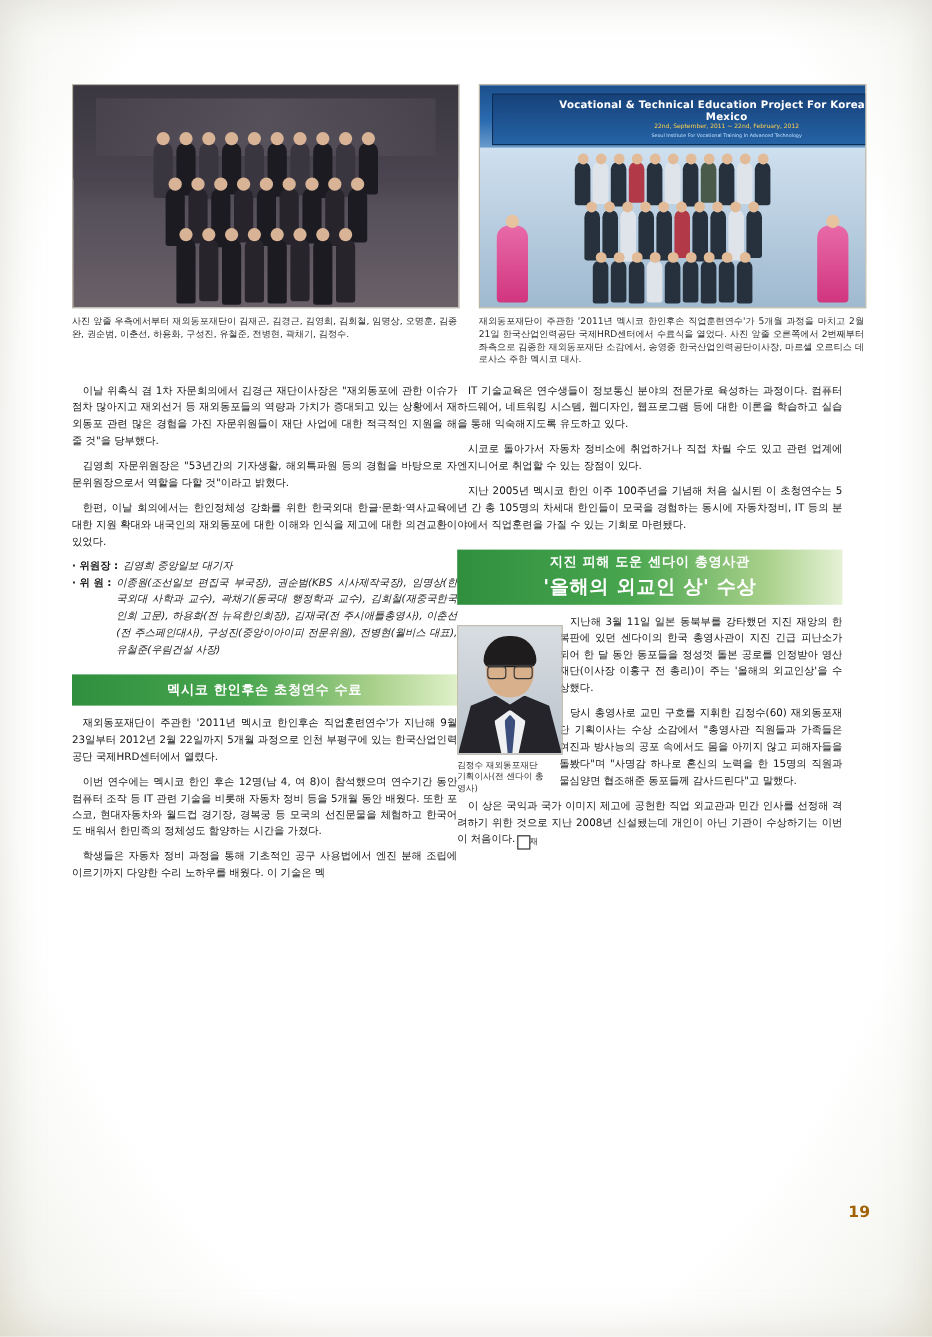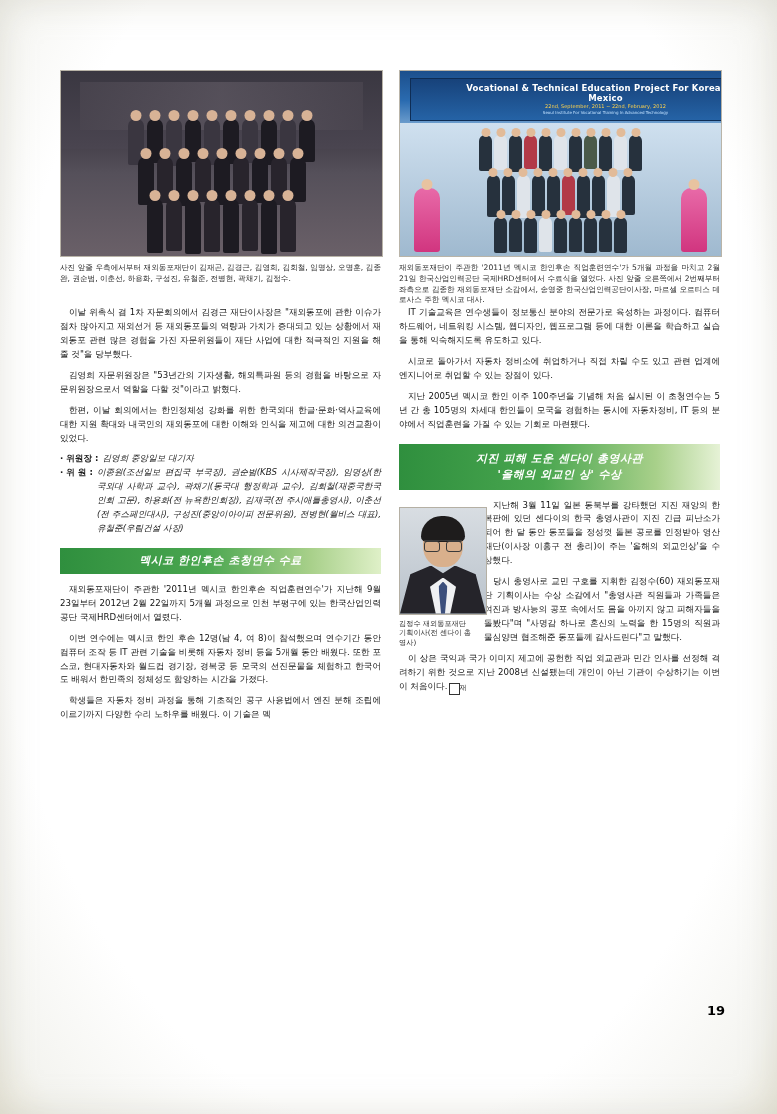--- a/index.html
+++ b/index.html
@@ -155,21 +155,21 @@
     font-size: 7.6px;
     line-height: 1.42;
     color: #2b2b2b;
     margin-top: 6px;
     text-align: justify;
   }
 
   
   .cols {
     display: flex;
-    gap: 18px;
+    margin-top: 14px;
   }
   .col { width: 321px; }
 
   p.body {
     font-size: 8.6px;
     line-height: 1.62;
     margin: 0 0 7px 0;
     text-indent: 9px;
     text-align: justify;
     color: #131313;
@@ -191,30 +191,29 @@
     margin-top: 12px;
     height: 26px;
     background: linear-gradient(90deg, #2f8f3e 0%, #49a64f 45%, #a8d08a 78%, #dff0c8 100%);
     color: #ffffff;
     font-size: 11px;
     font-weight: bold;
     display: flex;
     align-items: center;
     justify-content: center;
     letter-spacing: .5px;
-    font-style: italic;
   }
   .sec-head.two {
     height: 46px;
     flex-direction: column;
     justify-content: center;
     line-height: 1.45;
     background: linear-gradient(90deg, #2f8f3e 0%, #49a64f 45%, #a8d08a 80%, #e6f2d6 100%);
   }
-  .sec-head.two .l2 { font-size: 11px; }
+  .sec-head.two .l2 { font-size: 16px; }
 
   
   .portrait-wrap {
     float: left;
     width: 76px;
     margin: 8px 9px 2px 0;
   }
   .portrait {
     width: 86px;
     height: 106px;
@@ -299,21 +298,21 @@
     margin-left: 2px;
     color: #333;
   }
 
   .page-num {
     position: absolute;
     right: 52px;
     bottom: 96px;
     font-size: 13px;
     font-weight: bold;
-    color: #000000;
+    color: #a16207;
   }
 </style>
 </head>
 <body>
 
 <div class="page"></div>
 
 <div class="content">
 
   <div class="photo-row">

